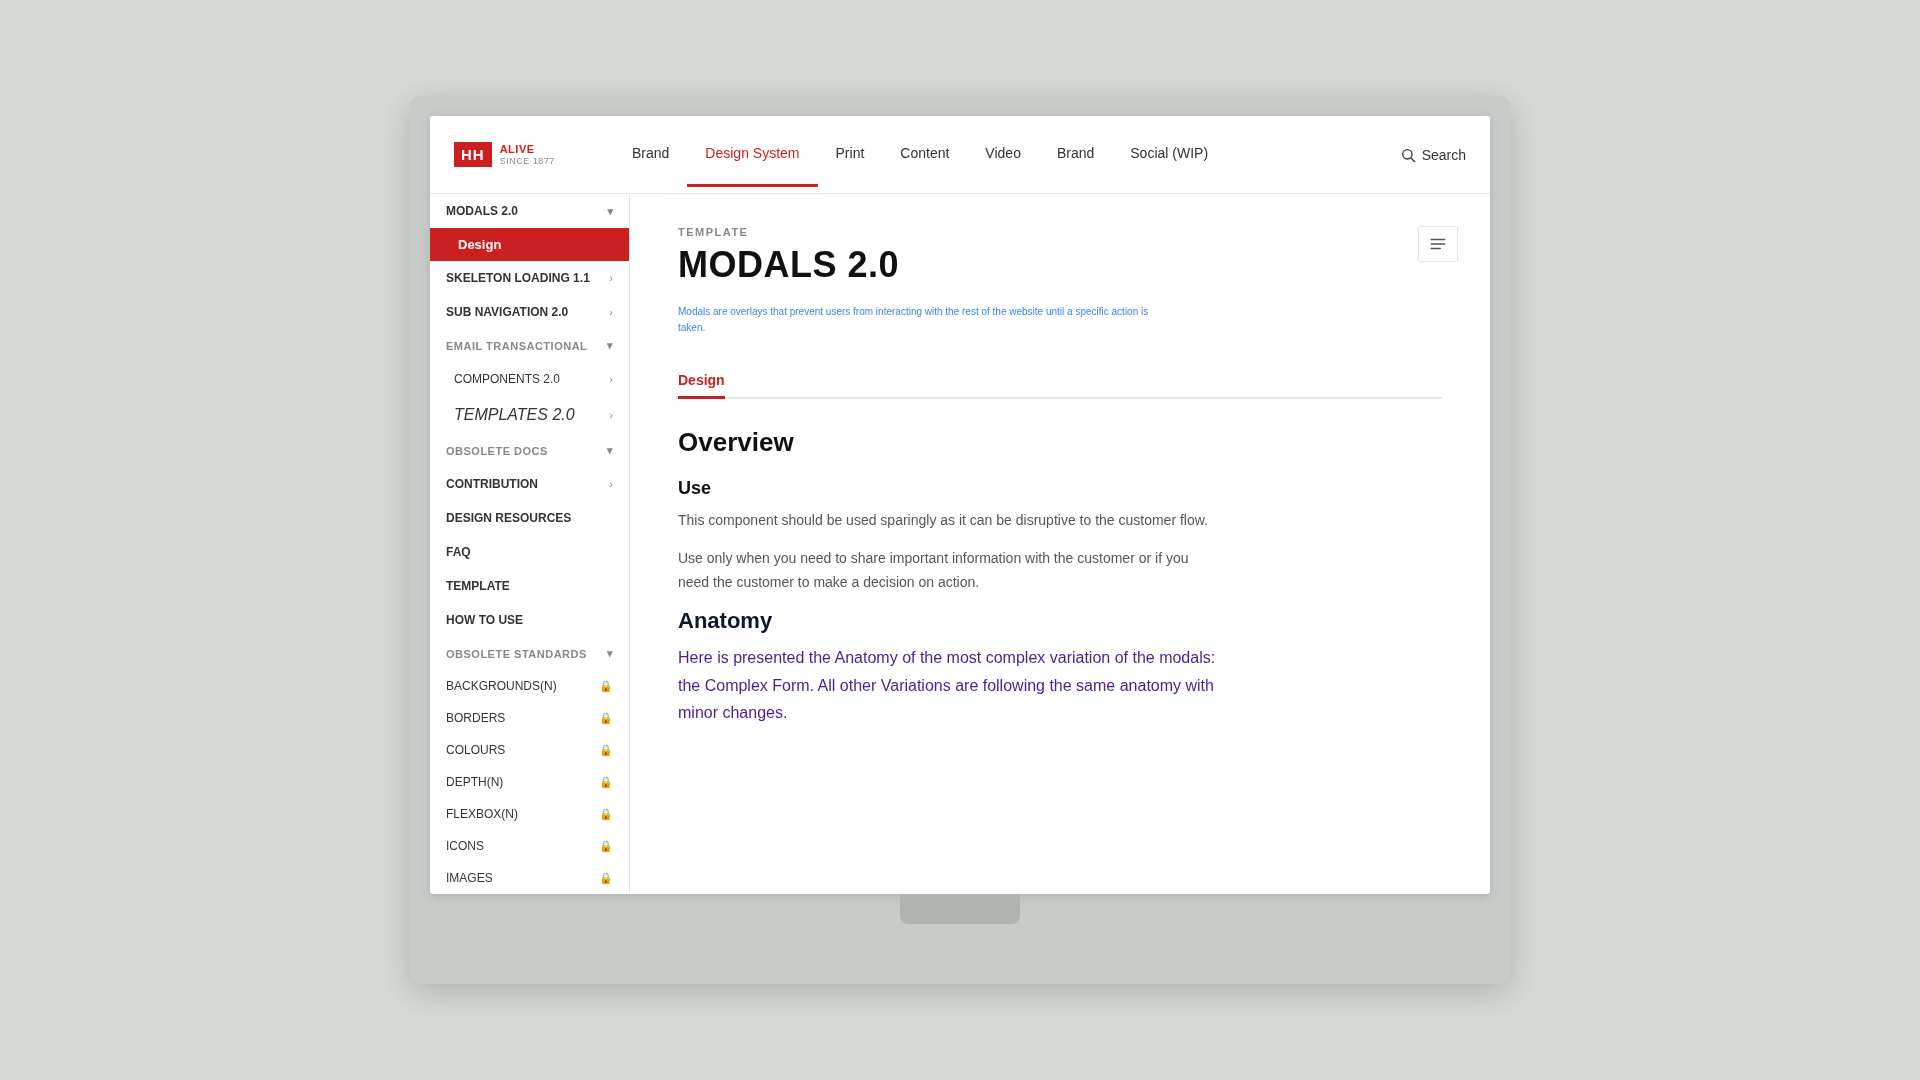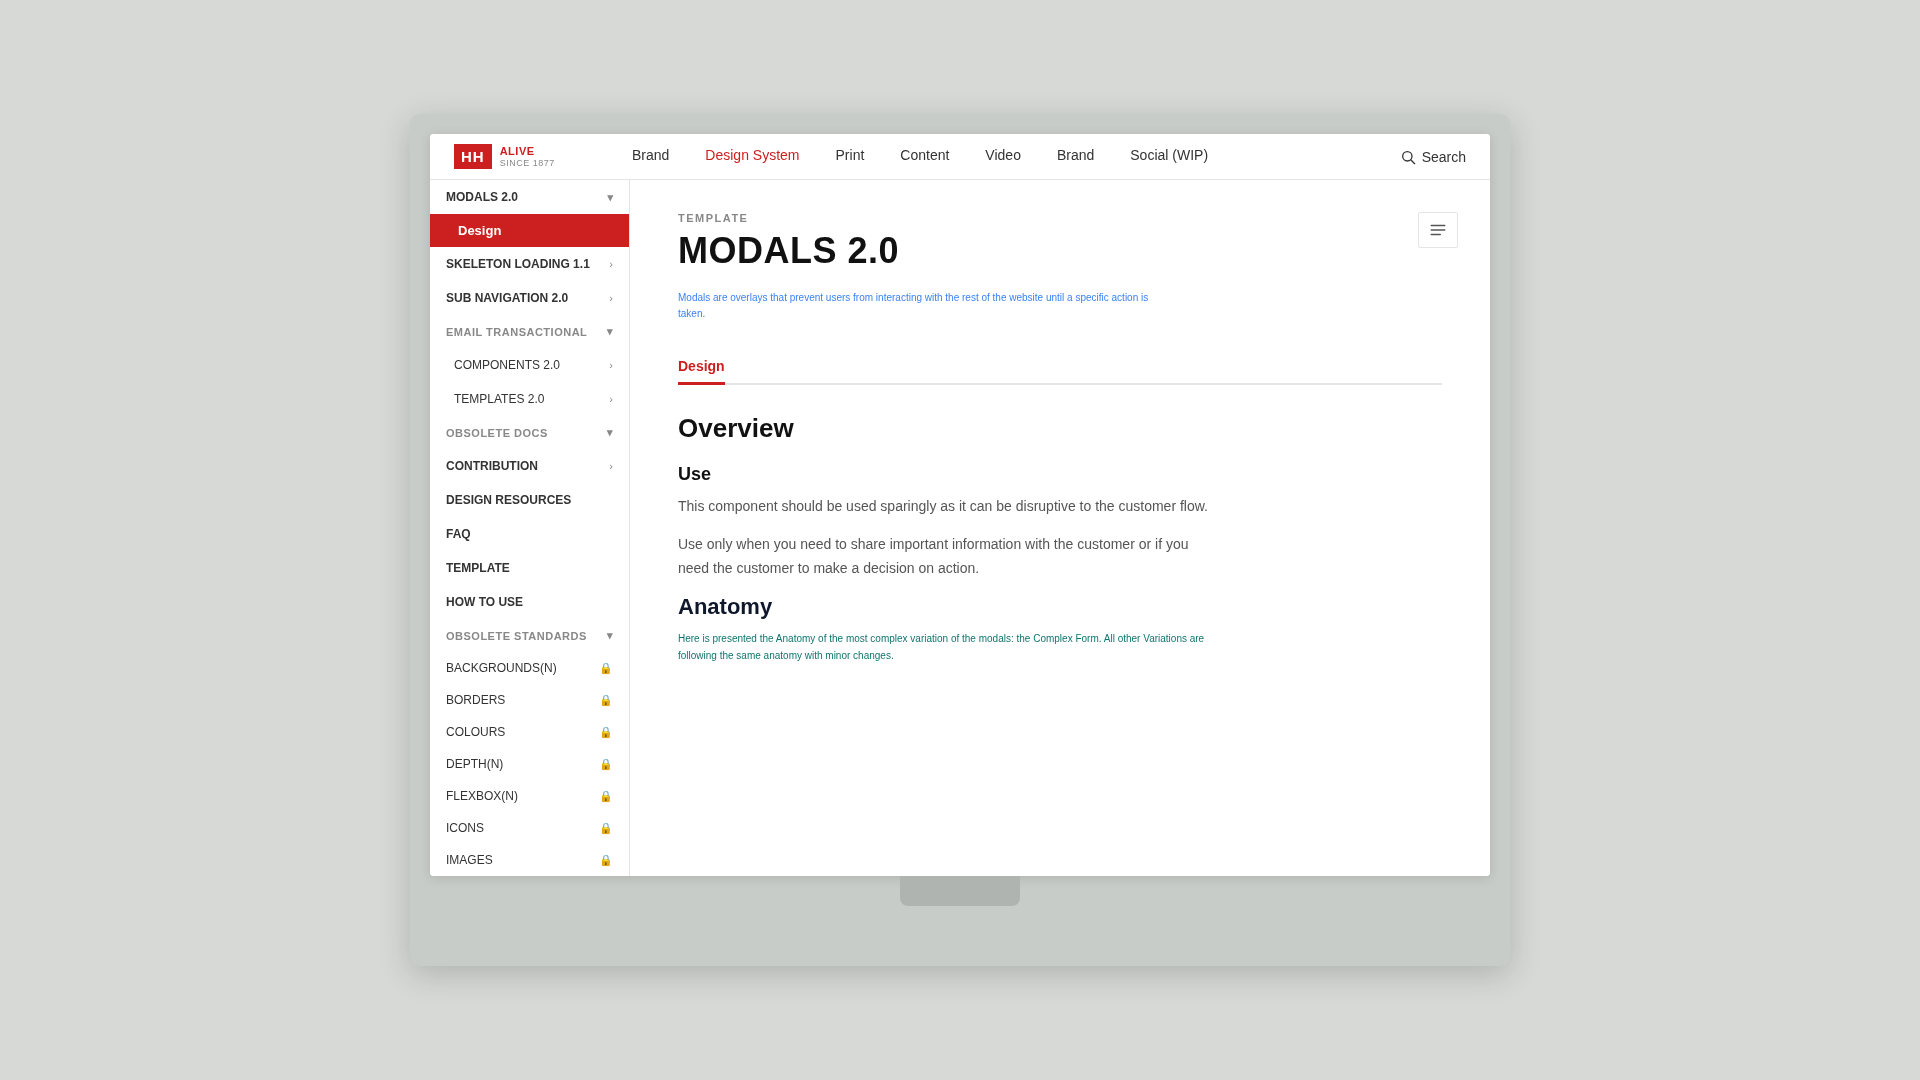--- a/index.html
+++ b/index.html
@@ -34,21 +34,21 @@
       border-radius: 0 0 8px 8px;
     }
 
     
     .header {
       background: #fff;
       border-bottom: 1px solid #e5e5e5;
       display: flex;
       align-items: center;
       padding: 0 24px;
-      height: 46px;
+      height: 78px;
     }
     .logo-area {
       display: flex;
       align-items: center;
       margin-right: 40px;
       min-width: 120px;
     }
     .logo-box {
       background: #cc1f1f;
       color: #fff;
@@ -262,22 +262,22 @@
       max-width: 540px;
     }
     .anatomy-title {
       font-size: 22px;
       font-weight: 800;
       color: #0f172a;
       margin-top: 8px;
       margin-bottom: 10px;
     }
     .anatomy-text {
-      font-size: 10px;
-      color: #0f766e;
+      font-size: 16px;
+      color: #4c1d95;
       line-height: 1.7;
       max-width: 540px;
     }
 
     
     .sidebar::-webkit-scrollbar, .main-content::-webkit-scrollbar { width: 4px; }
     .sidebar::-webkit-scrollbar-thumb, .main-content::-webkit-scrollbar-thumb { background: #ddd; border-radius: 2px; }
   </style>
 </head>
 <body>
@@ -341,21 +341,21 @@
           <span>EMAIL TRANSACTIONAL</span>
           <span class="chevron">▾</span>
         </div>
 
         <div class="sidebar-item" style="padding-left:24px;">
           <span style="font-size:12px;">COMPONENTS 2.0</span>
           <span class="chevron">›</span>
         </div>
 
         <div class="sidebar-item" style="padding-left:24px;">
-          <span style="font-size:12px;">TEMPLATES 2.0</span>
+          <span style="font-size:16px;font-style:italic;">TEMPLATES 2.0</span>
           <span class="chevron">›</span>
         </div>
 
         <div class="sidebar-section-label">
           <span>OBSOLETE DOCS</span>
           <span class="chevron">▾</span>
         </div>
 
         <div class="sidebar-item">
           <span style="font-size:12px;font-weight:700;">CONTRIBUTION</span>

